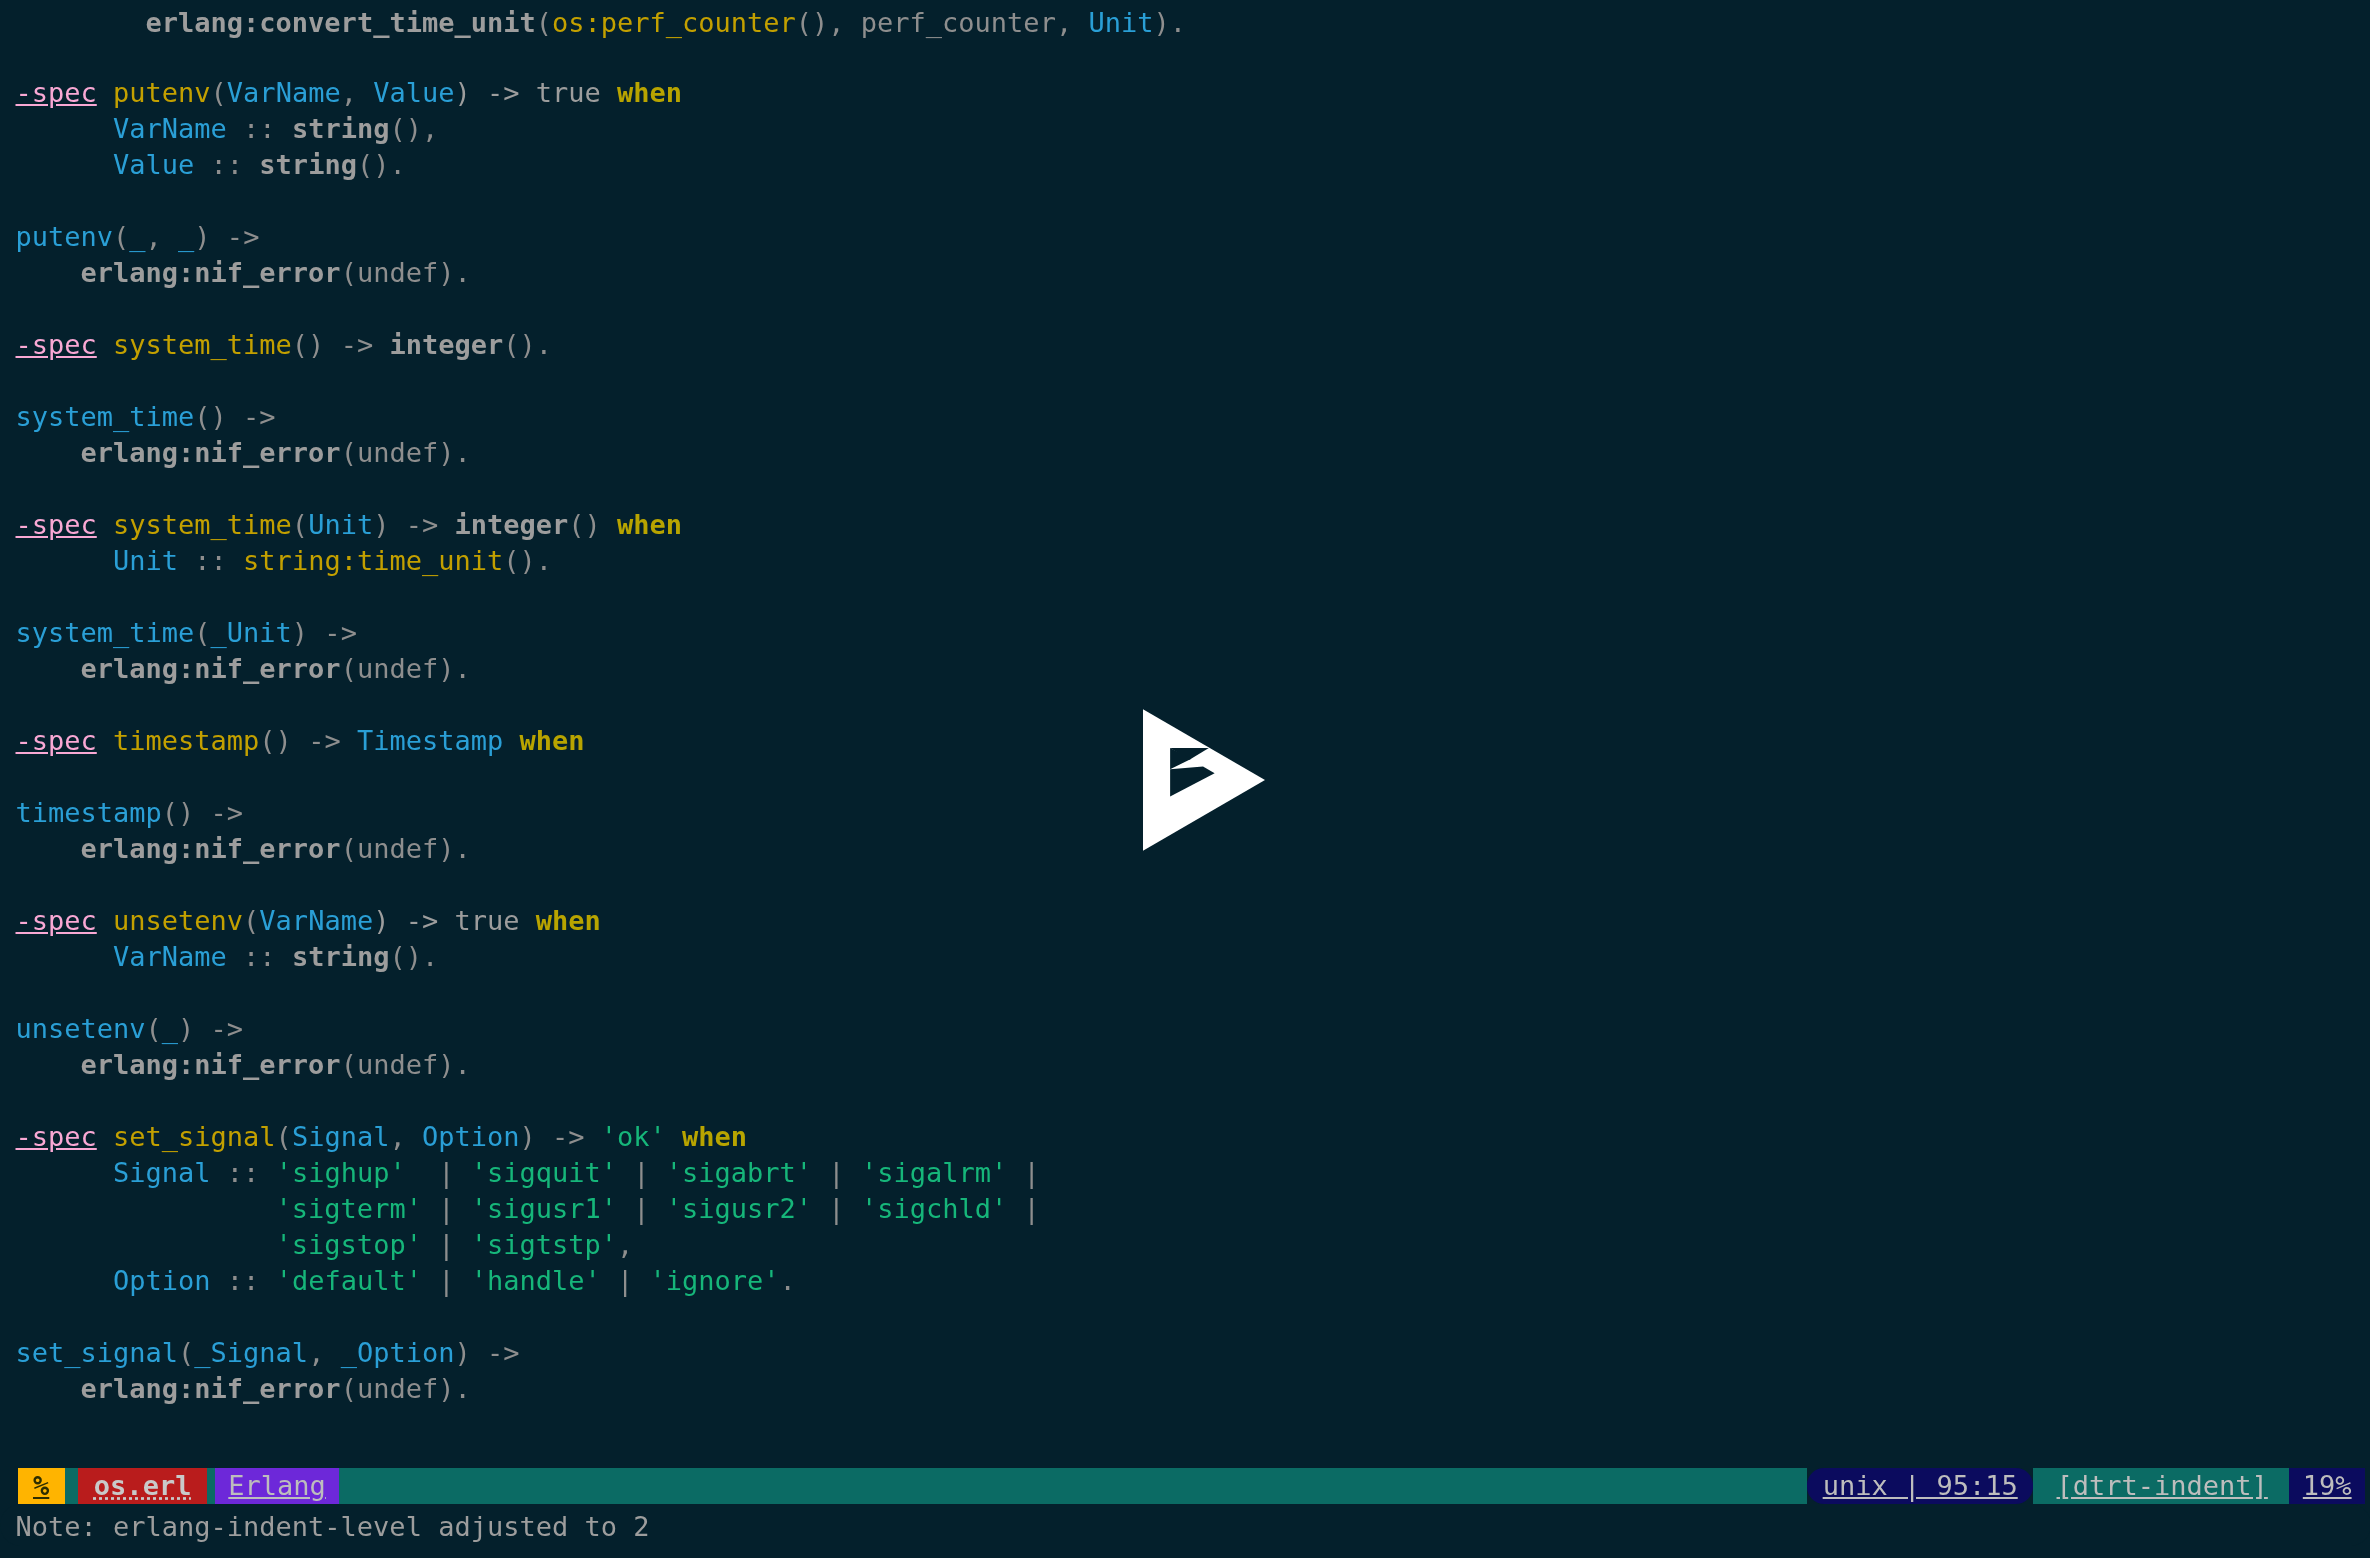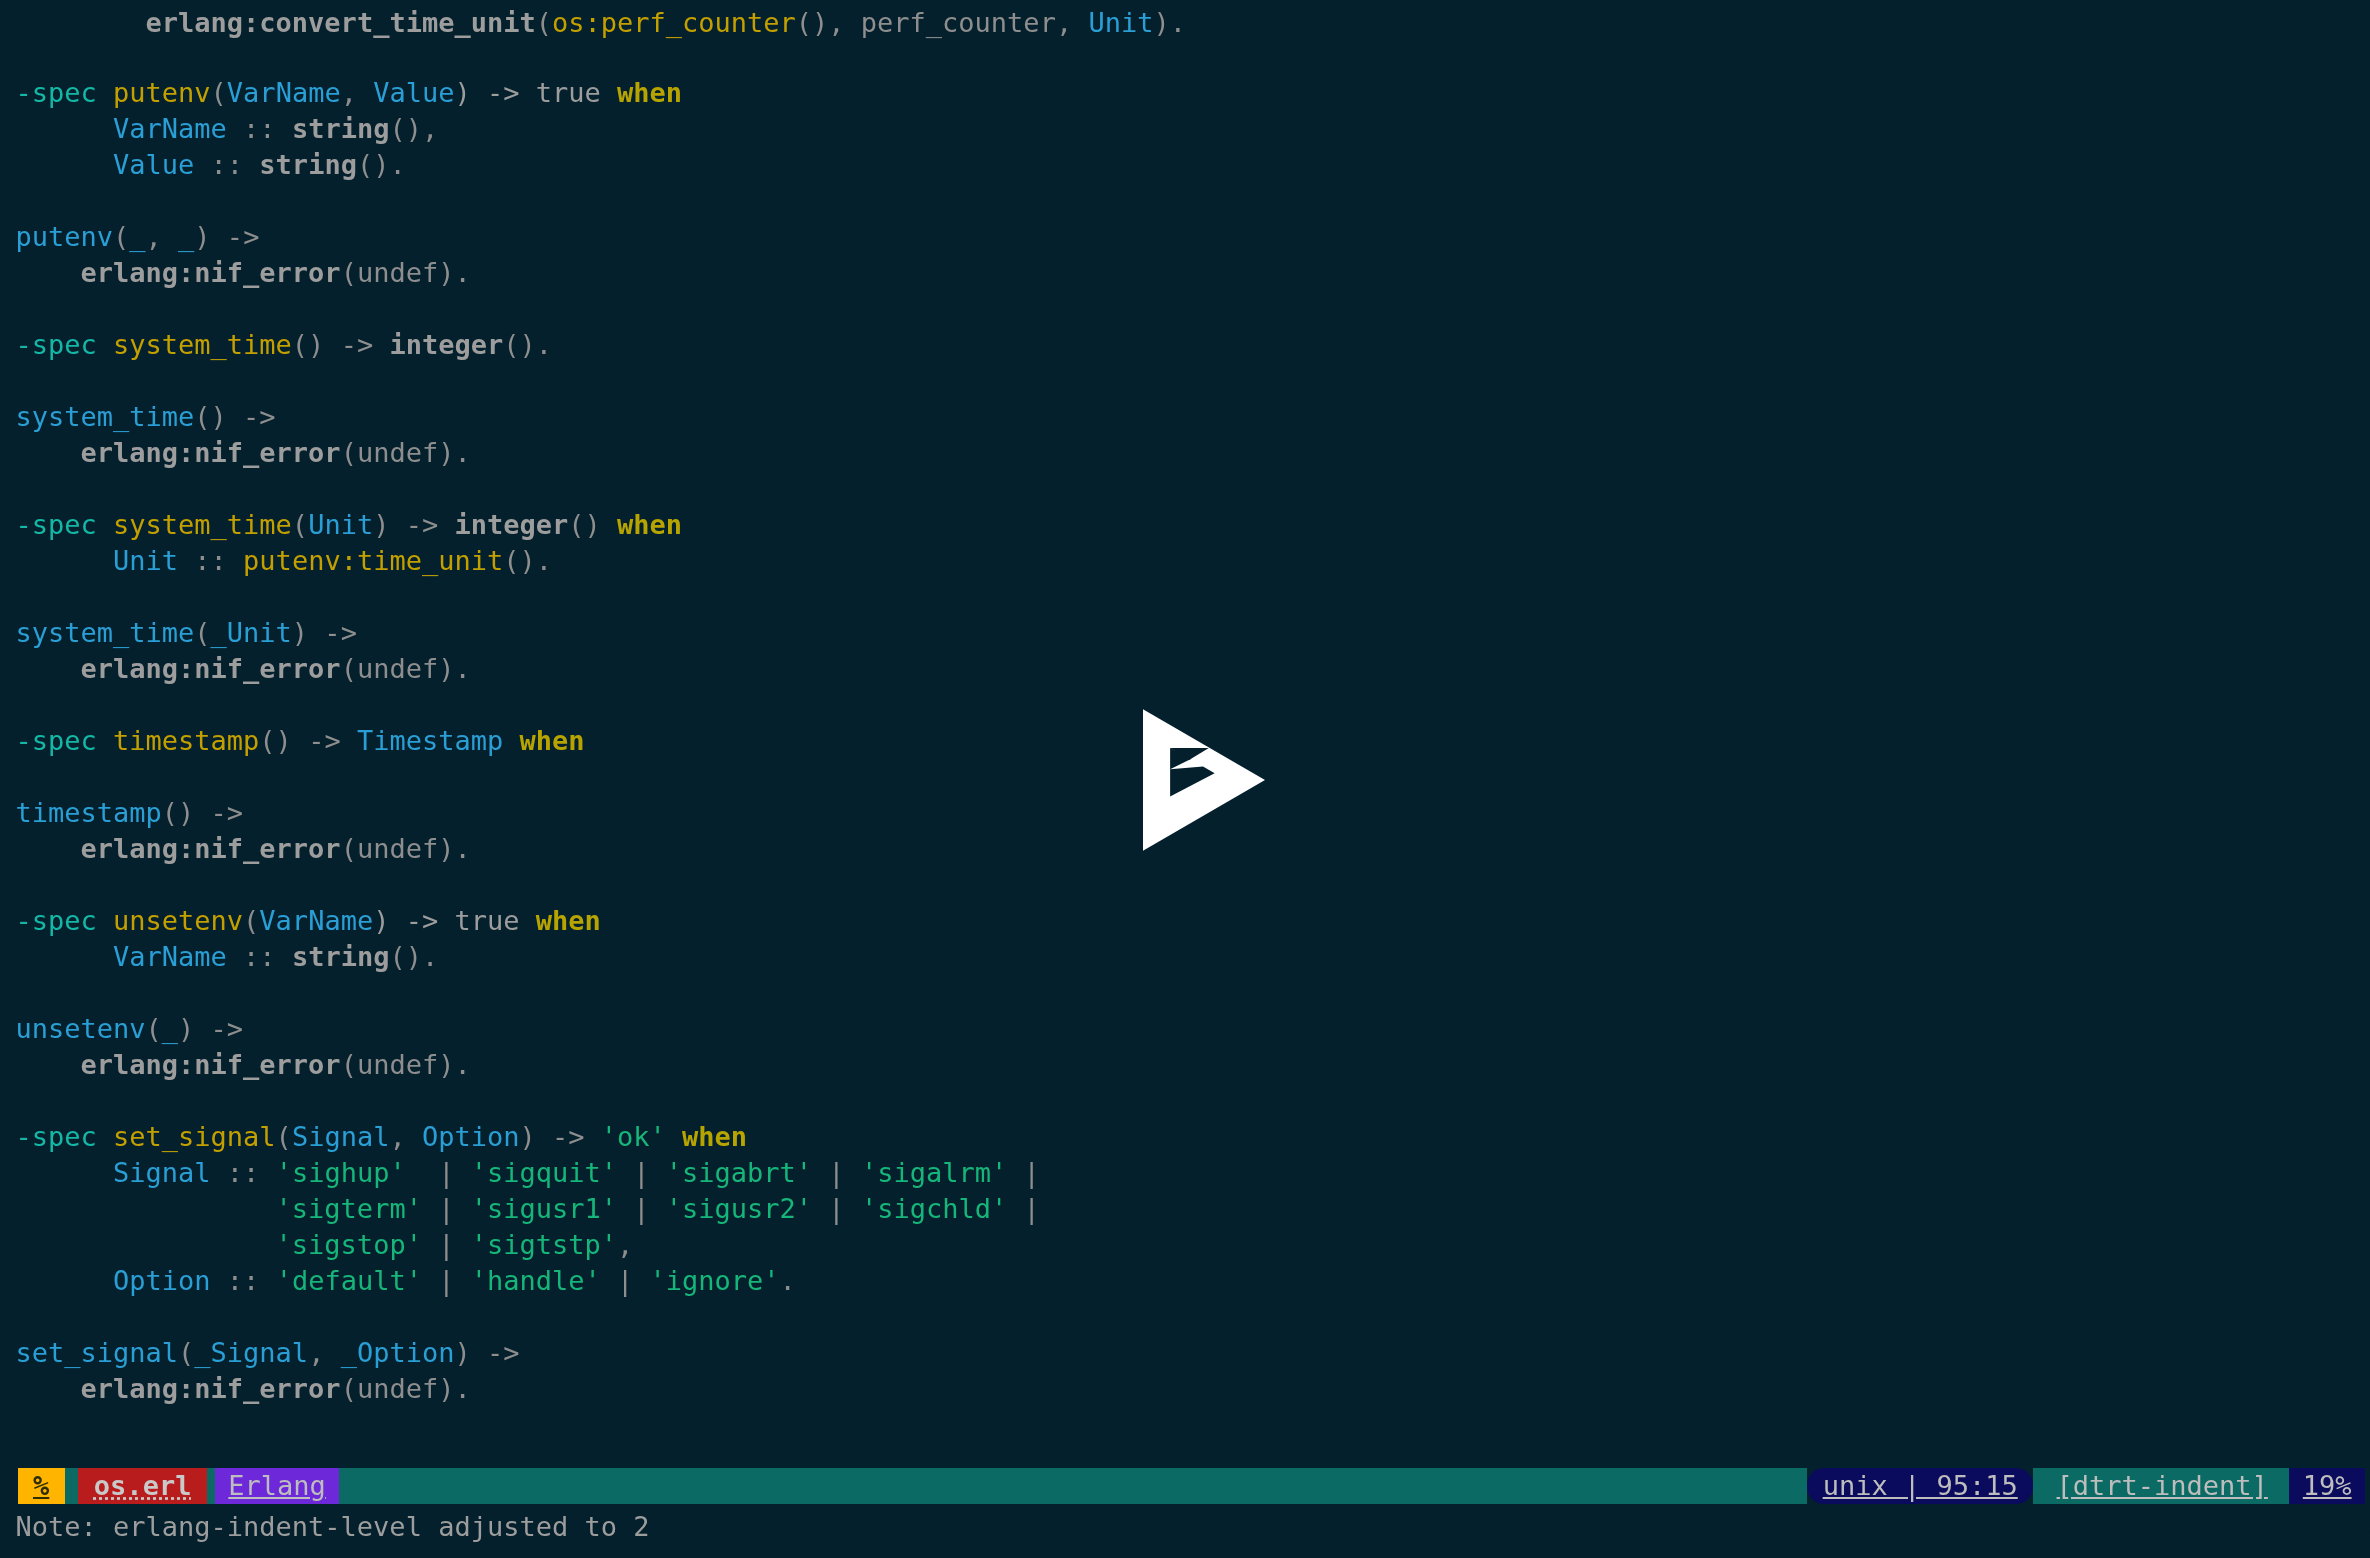--- a/index.html
+++ b/index.html
@@ -37,21 +37,21 @@
     padding-left: 15.5px;
     color: #9a9a9a;
   }
   .line:first-child { height: 39px; line-height: 45px; }
 
   
   .t-default  { color: #9d9d9d; text-align: right; }
   .t-func     { color: #2a9fd6; }          
   .t-var      { color: #2a9fd6; }
   .t-type     { color: #c3a000; }          
-  .t-keyword  { color: #14b8a6; }          
+  .t-keyword  { color: #f9a8d4; text-decoration: underline; }          
   .t-when     { color: #b8a400; font-weight: bold; }
   .t-builtin  { color: #9d9d9d; font-weight: bold; }
   .t-string   { color: #16b67a; }
   .t-punct    { color: #8e8e8e; }
 
   
   #play-logo {
     position: absolute;
     left: 1143px;
     top: 709px;
@@ -157,21 +157,21 @@
       <div class="line">&nbsp;</div>
       <div class="line"><span class="t-func">putenv</span><span class="t-punct">(</span><span class="t-var">_</span><span class="t-punct">, </span><span class="t-var">_</span><span class="t-punct">) -&gt;</span></div>
       <div class="line"><span class="t-punct">    </span><span class="t-builtin">erlang:nif_error</span><span class="t-punct">(undef).</span></div>
       <div class="line">&nbsp;</div>
       <div class="line"><span class="t-keyword">-spec</span><span class="t-punct"> </span><span class="t-type">system_time</span><span class="t-punct">() -&gt; </span><span class="t-builtin">integer</span><span class="t-punct">().</span></div>
       <div class="line">&nbsp;</div>
       <div class="line"><span class="t-func">system_time</span><span class="t-punct">() -&gt;</span></div>
       <div class="line"><span class="t-punct">    </span><span class="t-builtin">erlang:nif_error</span><span class="t-punct">(undef).</span></div>
       <div class="line">&nbsp;</div>
       <div class="line"><span class="t-keyword">-spec</span><span class="t-punct"> </span><span class="t-type">system_time</span><span class="t-punct">(</span><span class="t-var">Unit</span><span class="t-punct">) -&gt; </span><span class="t-builtin">integer</span><span class="t-punct">() </span><span class="t-when">when</span></div>
-      <div class="line"><span class="t-punct">      </span><span class="t-var">Unit</span><span class="t-punct"> :: </span><span class="t-type">putenv:time_unit</span><span class="t-punct">().</span></div>
+      <div class="line"><span class="t-punct">      </span><span class="t-var">Unit</span><span class="t-punct"> :: </span><span class="t-type">string:time_unit</span><span class="t-punct">().</span></div>
       <div class="line">&nbsp;</div>
       <div class="line"><span class="t-func">system_time</span><span class="t-punct">(</span><span class="t-var">_Unit</span><span class="t-punct">) -&gt;</span></div>
       <div class="line"><span class="t-punct">    </span><span class="t-builtin">erlang:nif_error</span><span class="t-punct">(undef).</span></div>
       <div class="line">&nbsp;</div>
       <div class="line"><span class="t-keyword">-spec</span><span class="t-punct"> </span><span class="t-type">timestamp</span><span class="t-punct">() -&gt; </span><span class="t-var">Timestamp</span><span class="t-punct"> </span><span class="t-when">when</span></div>
       <div class="line">&nbsp;</div>
       <div class="line"><span class="t-func">timestamp</span><span class="t-punct">() -&gt;</span></div>
       <div class="line"><span class="t-punct">    </span><span class="t-builtin">erlang:nif_error</span><span class="t-punct">(undef).</span></div>
       <div class="line">&nbsp;</div>
       <div class="line"><span class="t-keyword">-spec</span><span class="t-punct"> </span><span class="t-type">unsetenv</span><span class="t-punct">(</span><span class="t-var">VarName</span><span class="t-default">) -&gt; true </span><span class="t-when">when</span></div>

